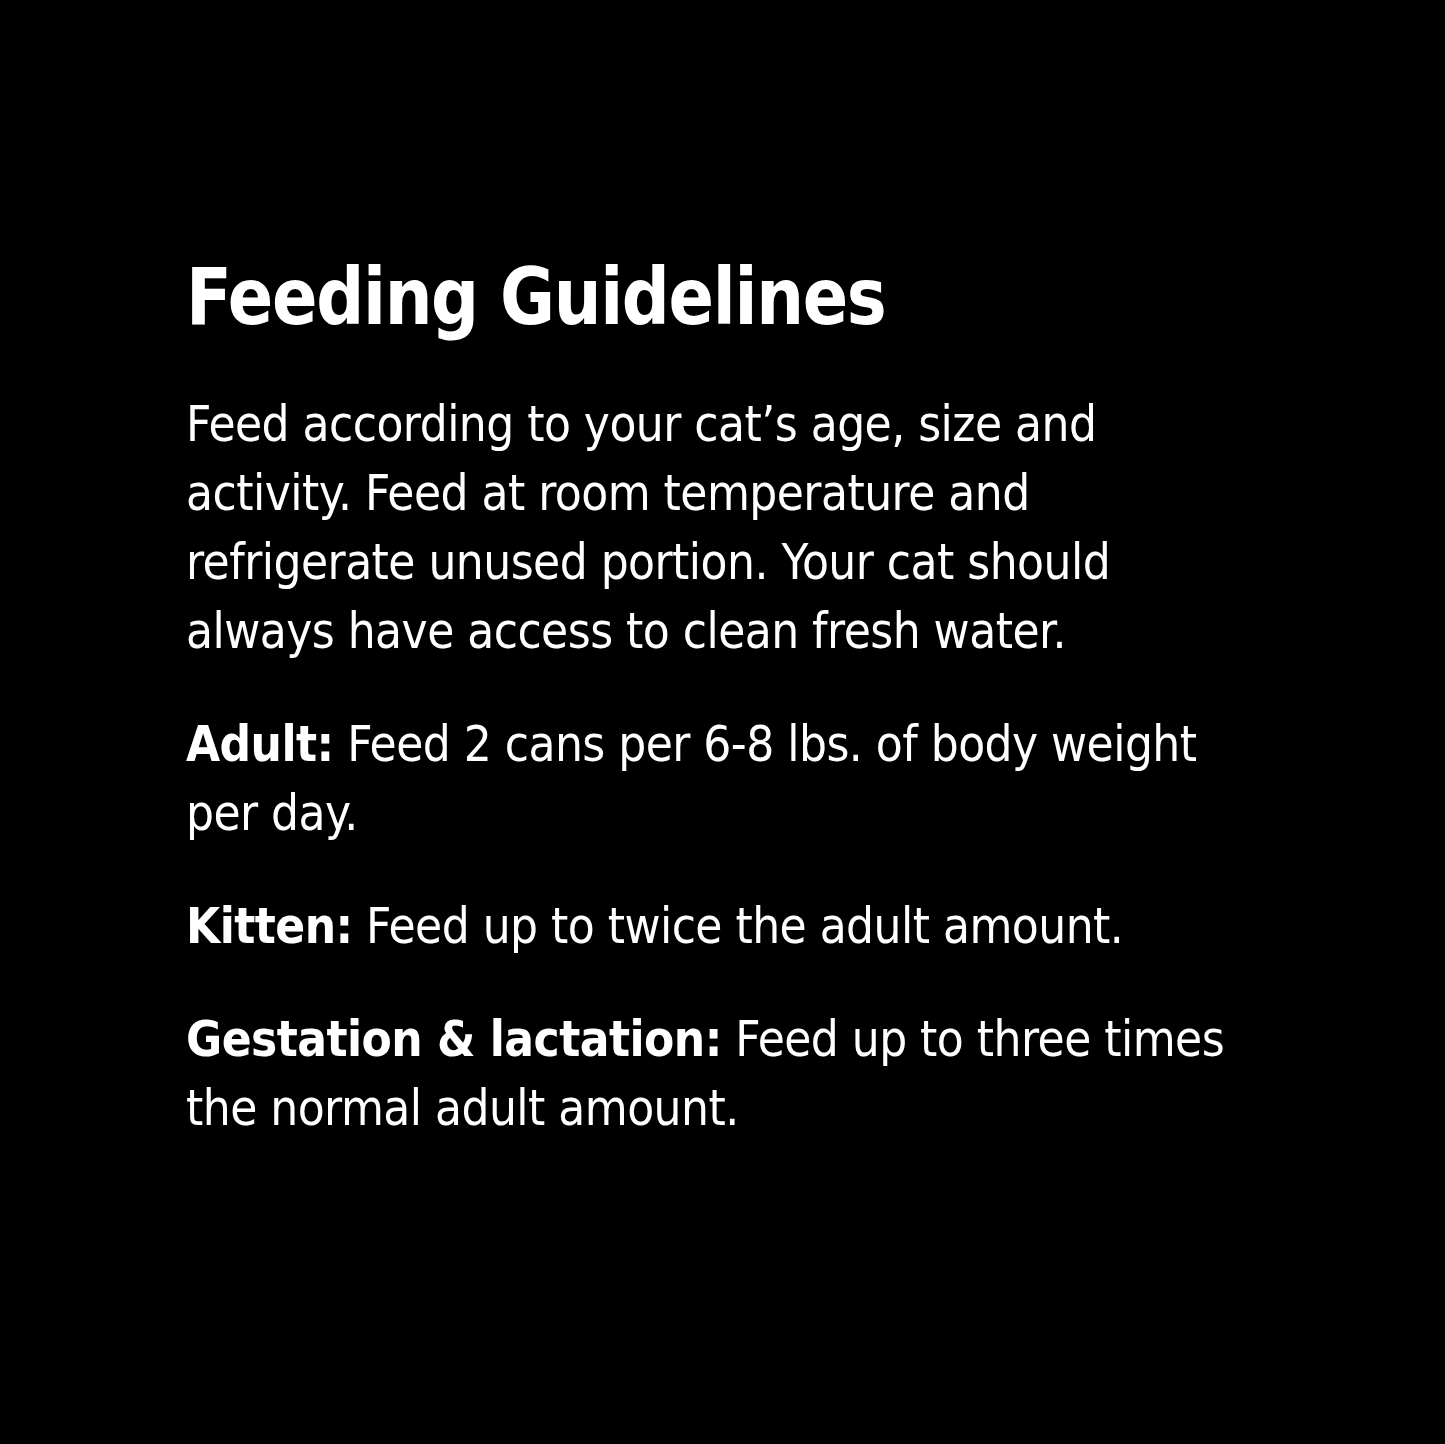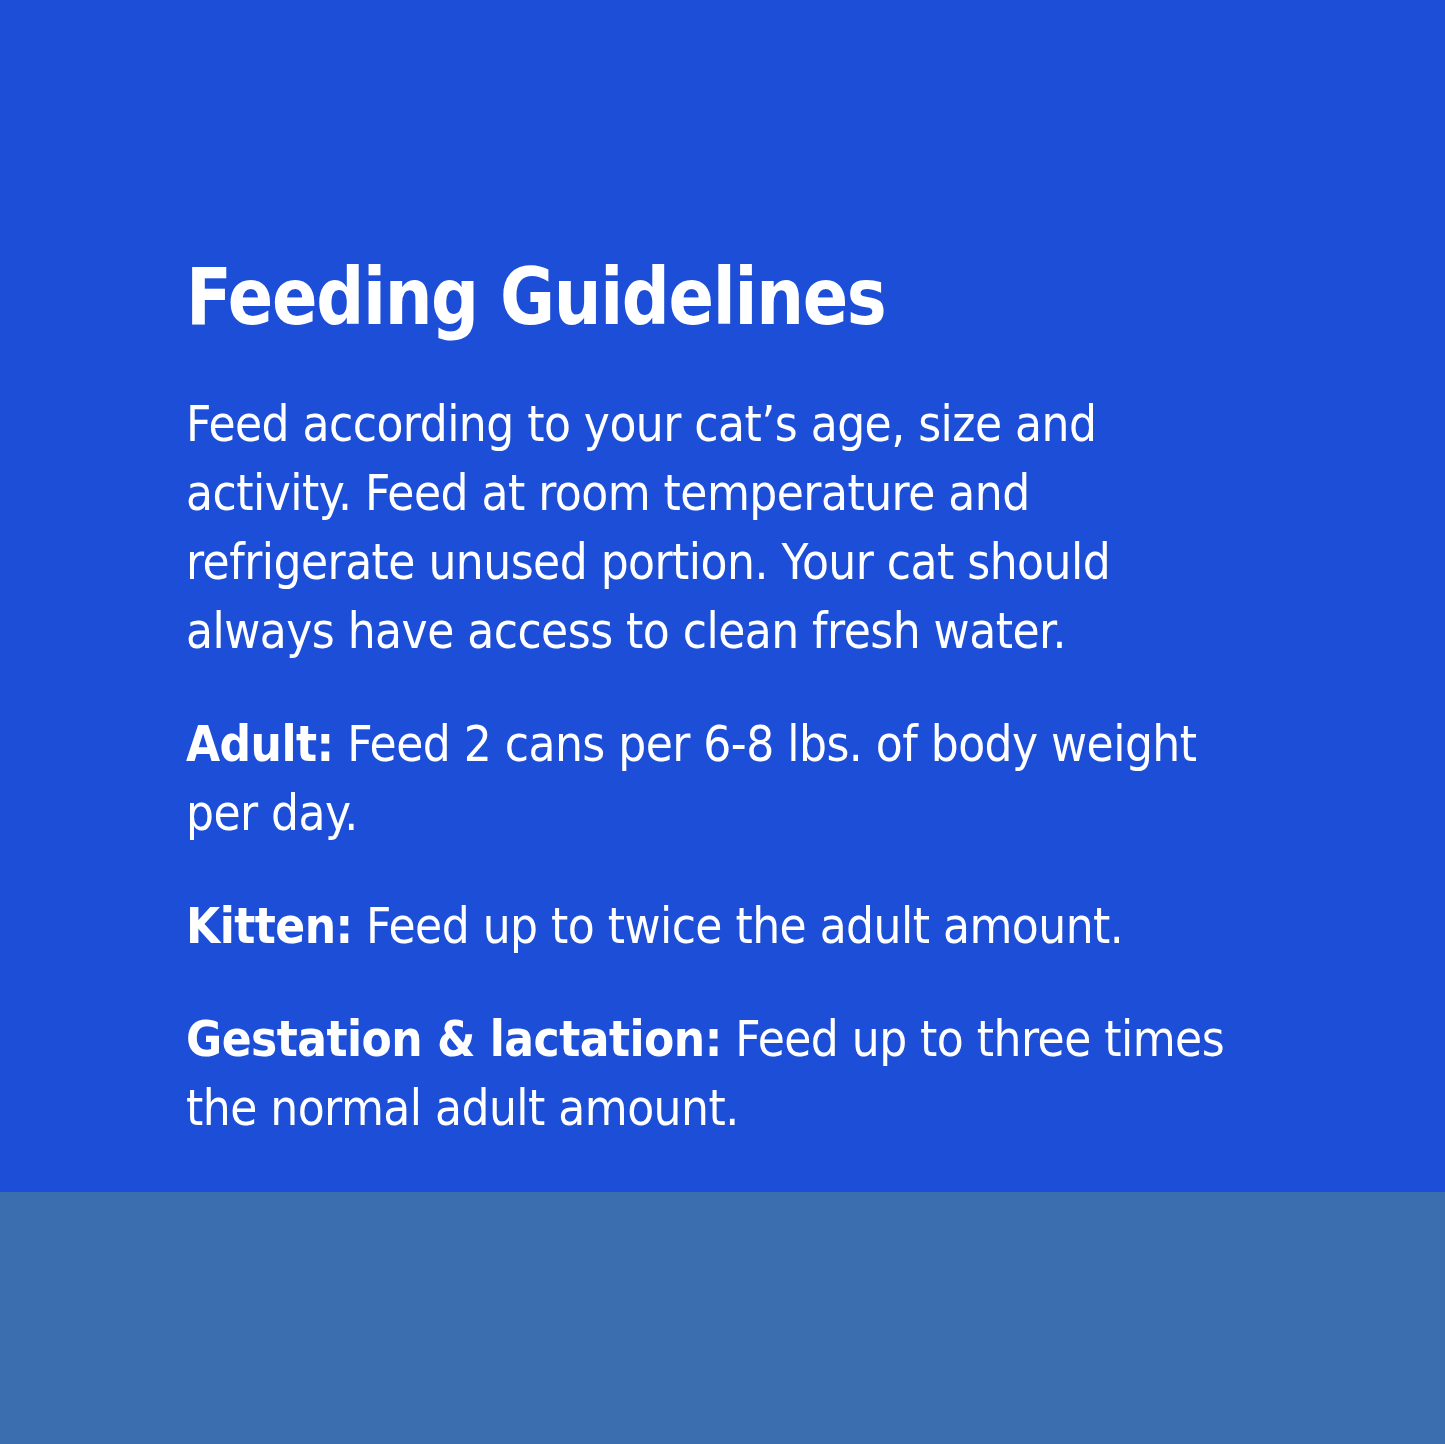--- a/index.html
+++ b/index.html
@@ -13,22 +13,22 @@
     background: #3a6eae;
     font-family: "Liberation Sans", sans-serif;
     overflow: hidden;
   }
 
   .panel {
     position: absolute;
     left: 0;
     top: 0;
     width: 1445px;
-    height: 1192px;
-    background: #1d4ed8;
+    height: 1444px;
+    background: #000000;
   }
 
   .content {
     position: absolute;
     left: 186px;
     top: 258px;
     width: 1090px;
   }
 
   .heading {

